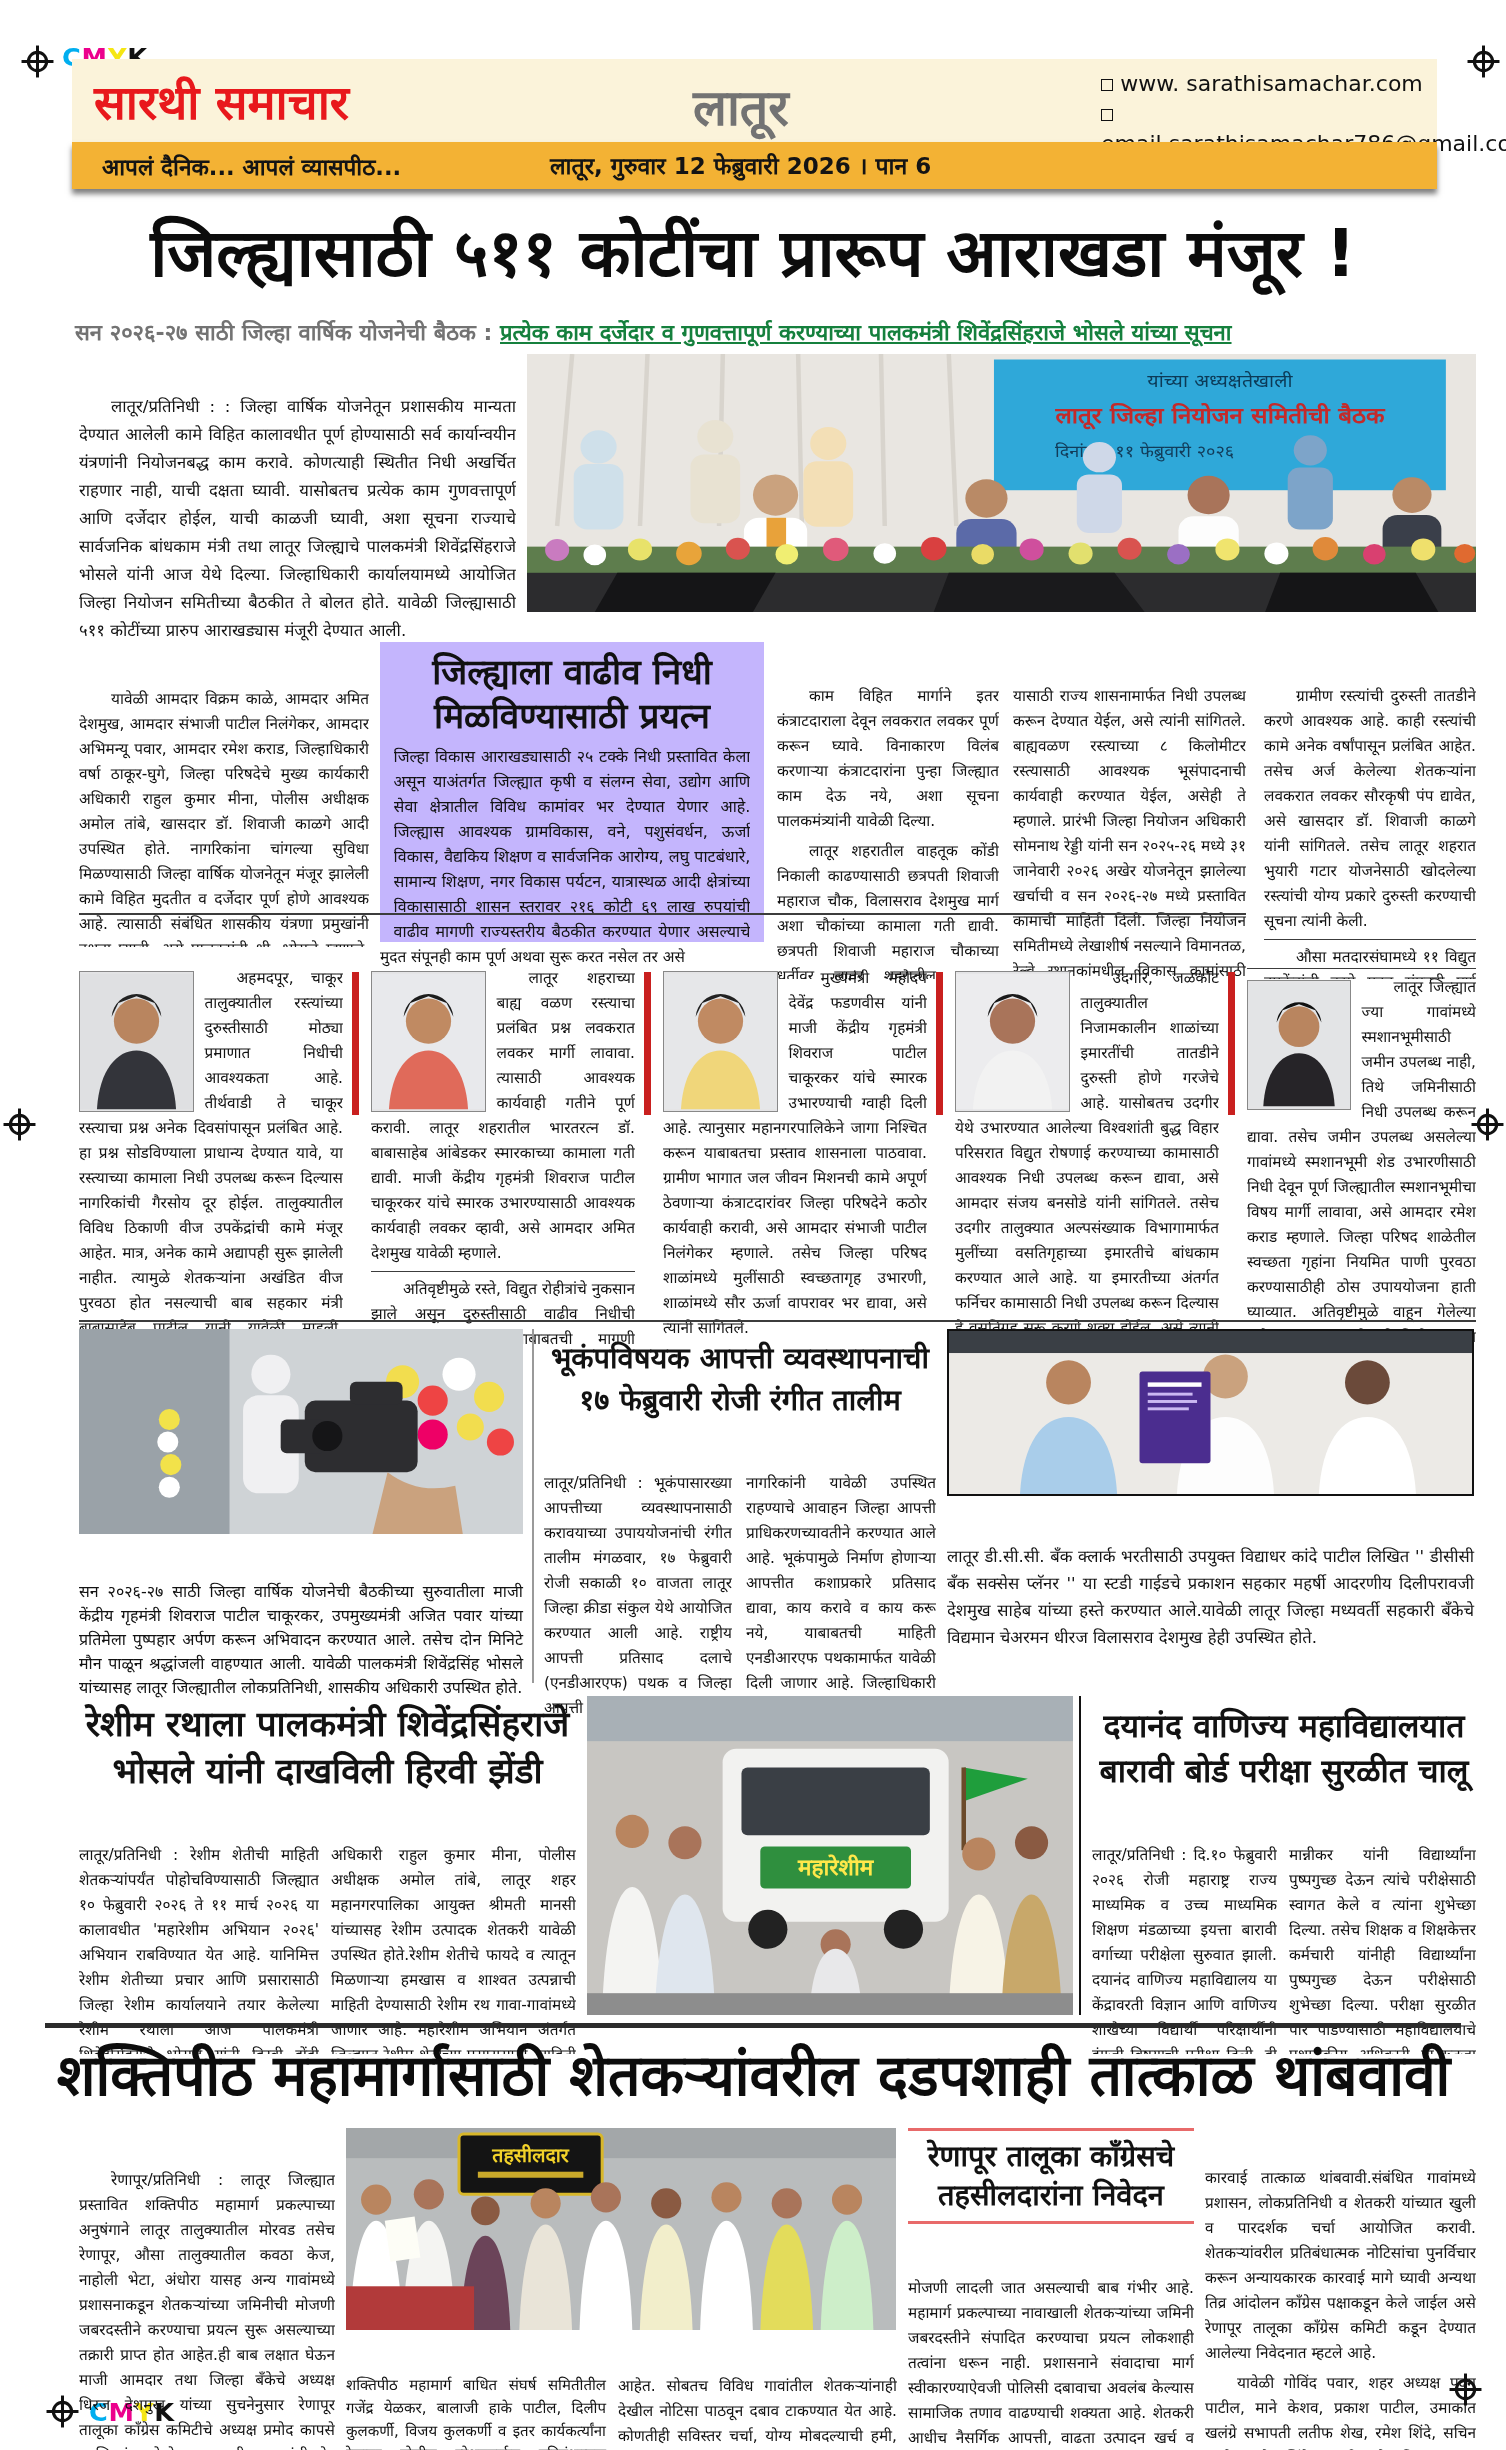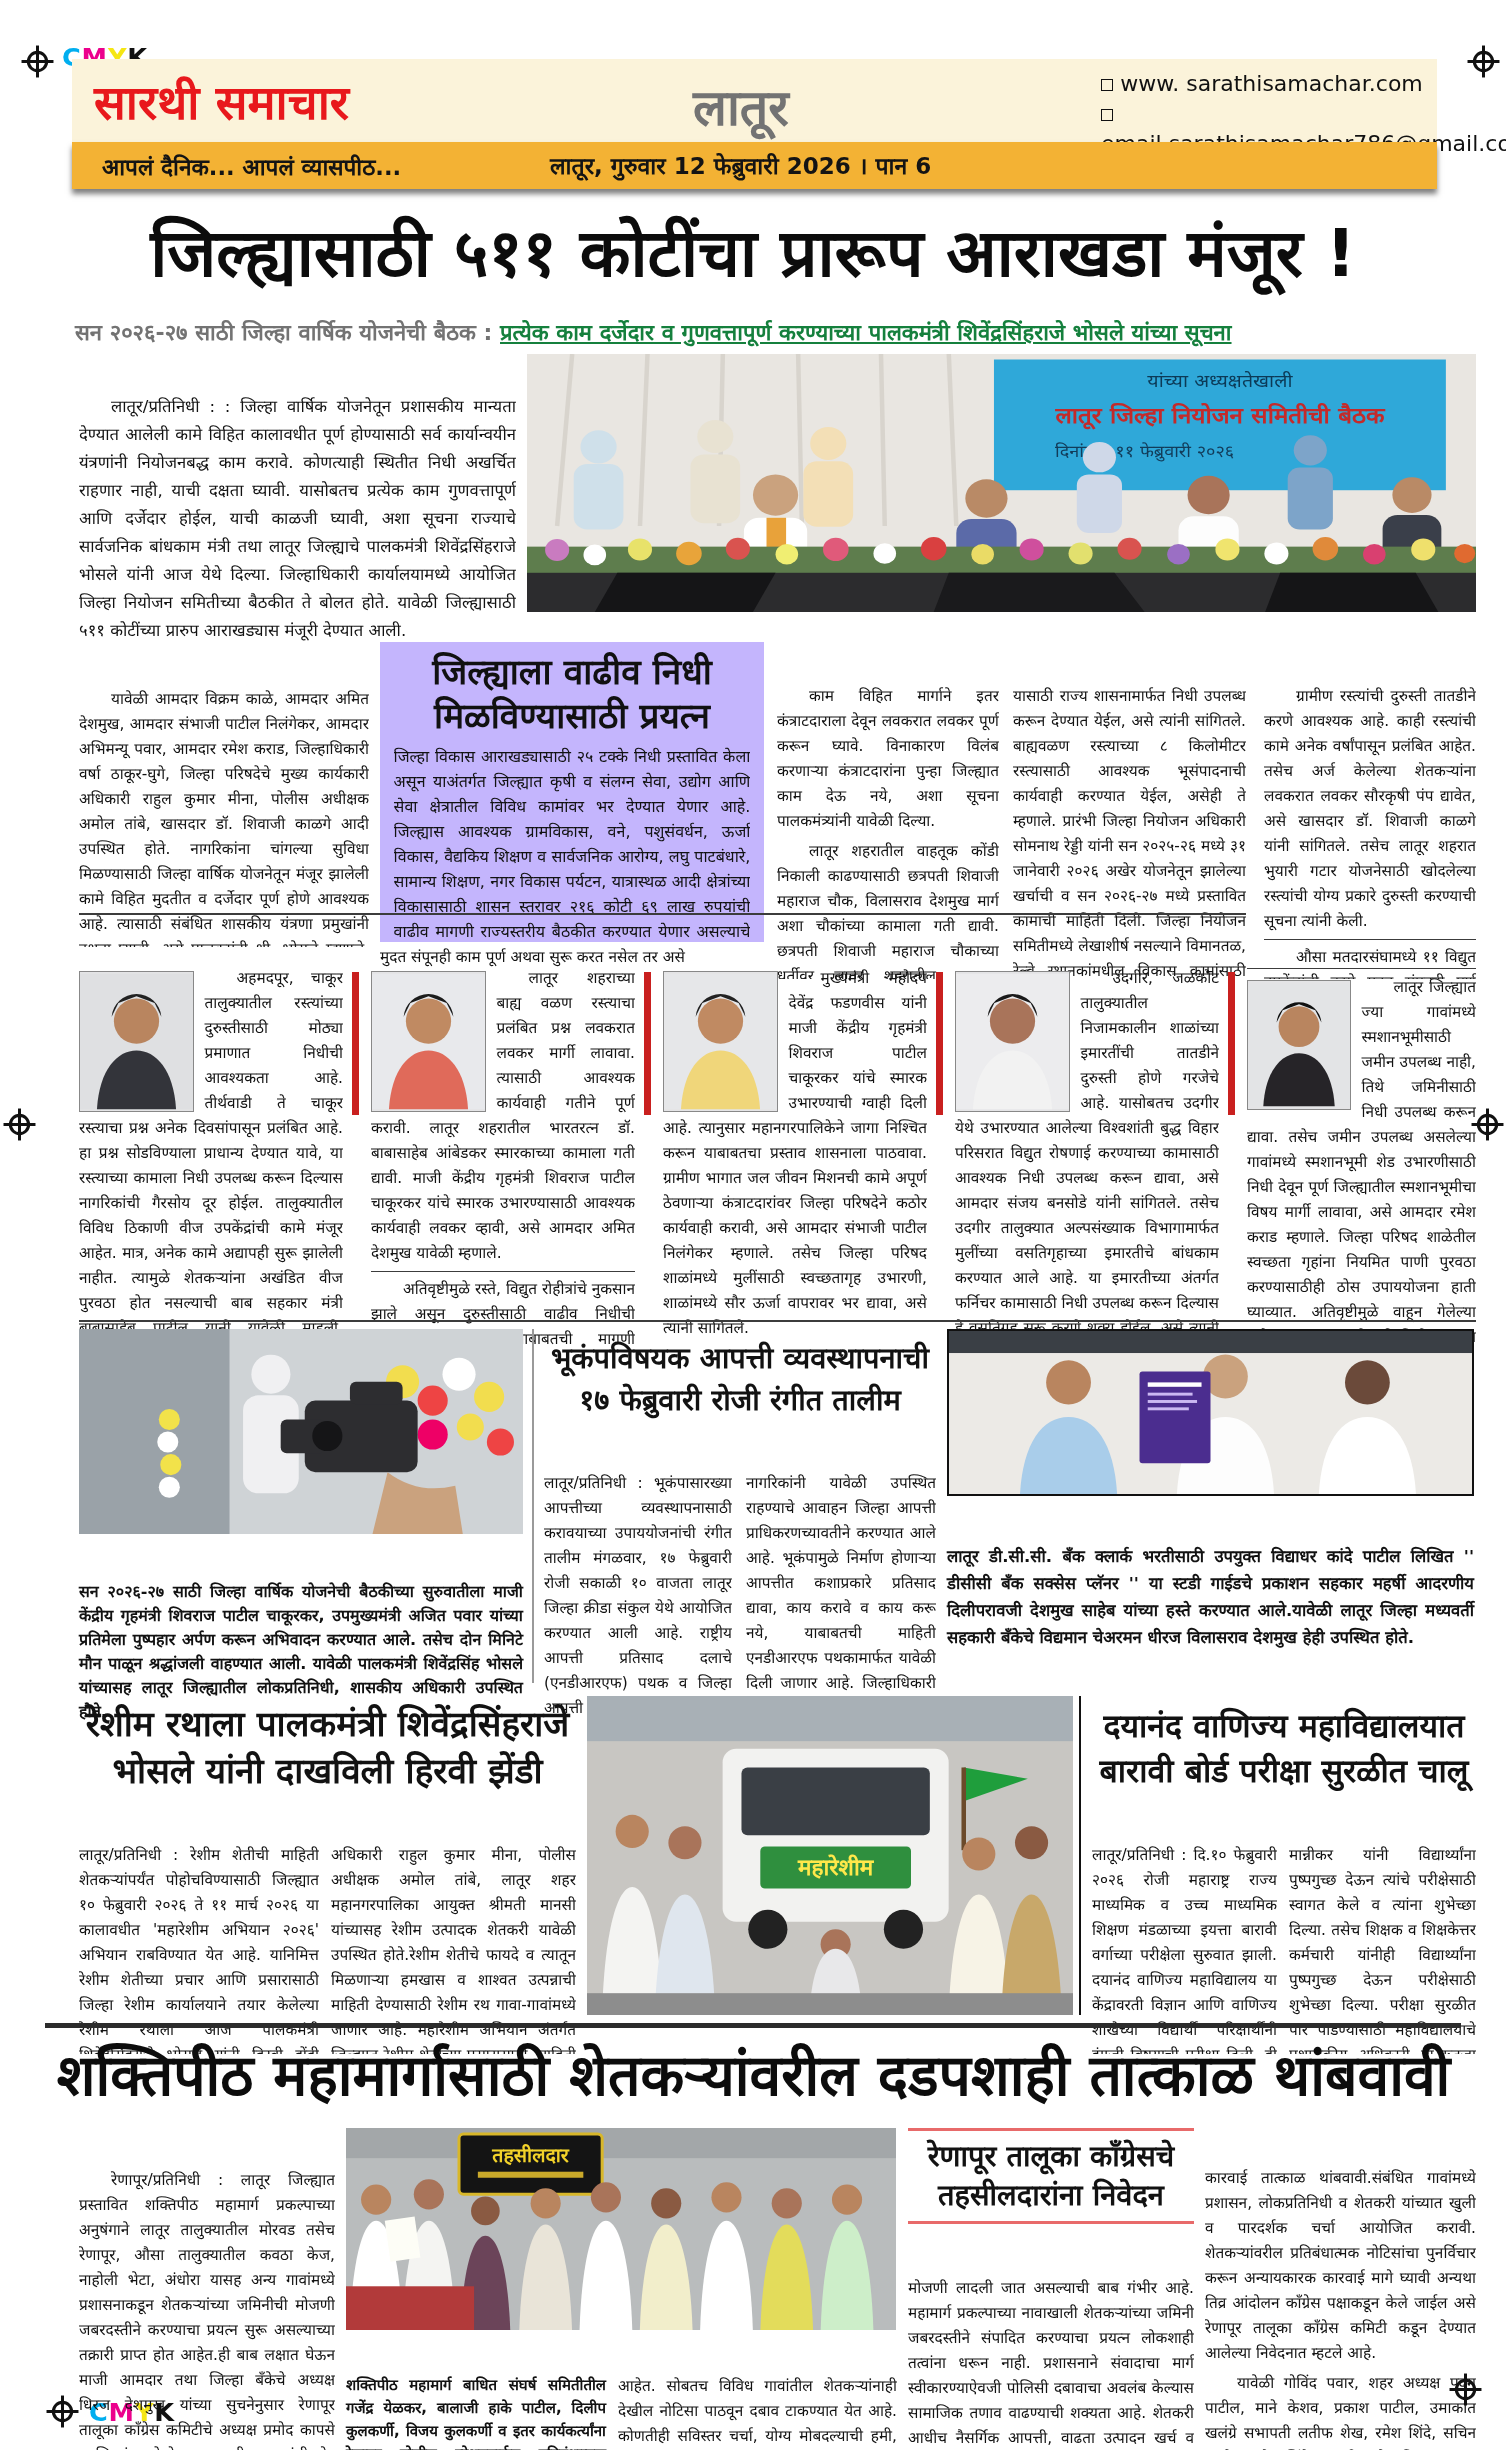--- a/index.html
+++ b/index.html
@@ -5,21 +5,21 @@
   html,body{margin:0;padding:0;background:#eee;font-family:"DejaVu Sans",sans-serif;}
   #page{position:relative;width:1506px;height:2450px;background:#ffffff;overflow:hidden;color:#121212;margin:0 auto;}
   .abs{position:absolute;}
   .just{text-align:justify;margin-top:38px;}
   .col{font-size:15.4px;line-height:25px;overflow:hidden;}
   .col p{margin:0 0 4.5px 0;text-indent:32px;}
   .b{font-weight:bold;}
   .center{text-align:center;}
   .photo{overflow:hidden;background:#d8d6d2;}
   .photo svg{display:block;width:100%;height:100%;}
-  .cap{font-weight:bold;font-size:16px;line-height:25px;}
+  .cap{font-weight:normal;font-size:16px;line-height:25px;}
   .hr{background:#3c3c3c;height:2.3px;}
   .vr{background:#9a9a9a;width:1.5px;}
   .redbar{background:#c9201f;width:6.8px;}
   .headline{font-weight:800;color:#0c0c0c;}
   .portrait{float:left;width:113px;height:139px;margin:4.5px 10.5px 3px 0;border:0.8px solid #888;background:#e4e4e6;}
   .portrait svg{display:block;width:100%;height:100%;}
   .p-dark{--cloth:#33343a;}
   .p-yellow{--cloth:#f0d67a;}
   .p-white{--cloth:#f2f2f2;}
   .p-coat{--cloth:#262428;}

